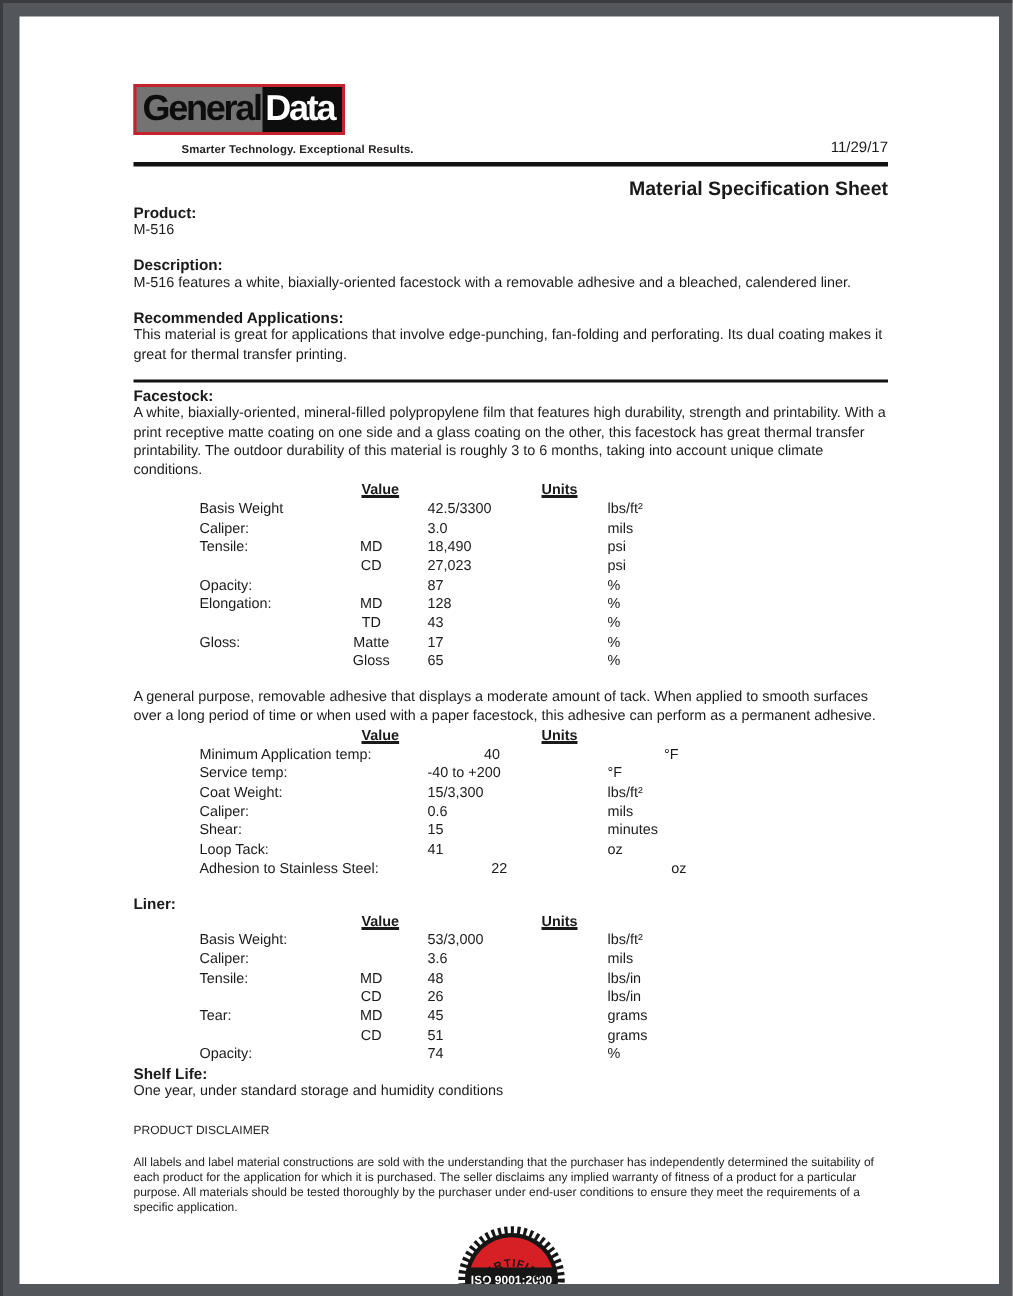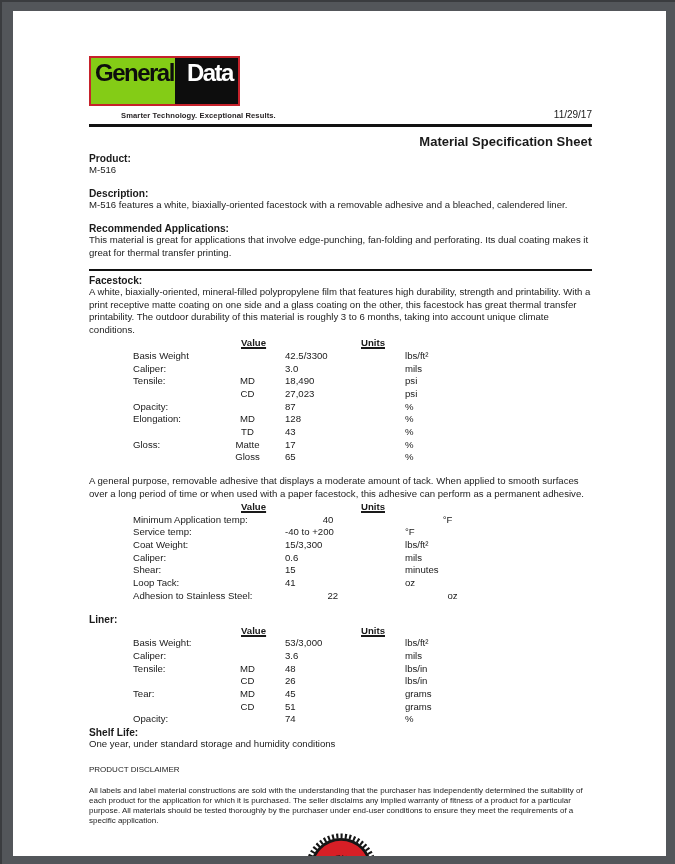--- a/index.html
+++ b/index.html
@@ -28,39 +28,39 @@
     position: absolute;
     left: 76px; top: 0;
     width: 503px; height: 100%;
   }
   
   .logo-wrap { margin-top: 45px; }
   .logo-box {
     display: inline-flex;
     align-items: stretch;
     border: 2px solid #c6222b;
-    background: #84cc16;
-    height: 50px;
+    background: #737373;
+    height: 34px;
     line-height: 30px;
   }
   .logo-general {
     font-weight: bold;
     font-size: 24px;
     letter-spacing: -1.5px;
     color: #0d0d0d;
     padding: 0 1px 0 4px;
     font-stretch: condensed;
   }
   .logo-data {
     font-weight: bold;
     font-size: 24px;
     letter-spacing: -1.5px;
     color: #ffffff;
     background: #0d0d0d;
-    padding: 0 5px 0 12px;
+    padding: 0 5px 0 2px;
     font-stretch: condensed;
   }
   .tagline-row {
     display: flex;
     justify-content: space-between;
     align-items: flex-end;
     margin-top: 3px;
   }
   .tagline { font-size: 7.6px; font-weight: bold; color: #231f20; letter-spacing: 0.1px; padding-left: 32px; }
   .date { font-size: 10px; color: #1a1a1a; }

